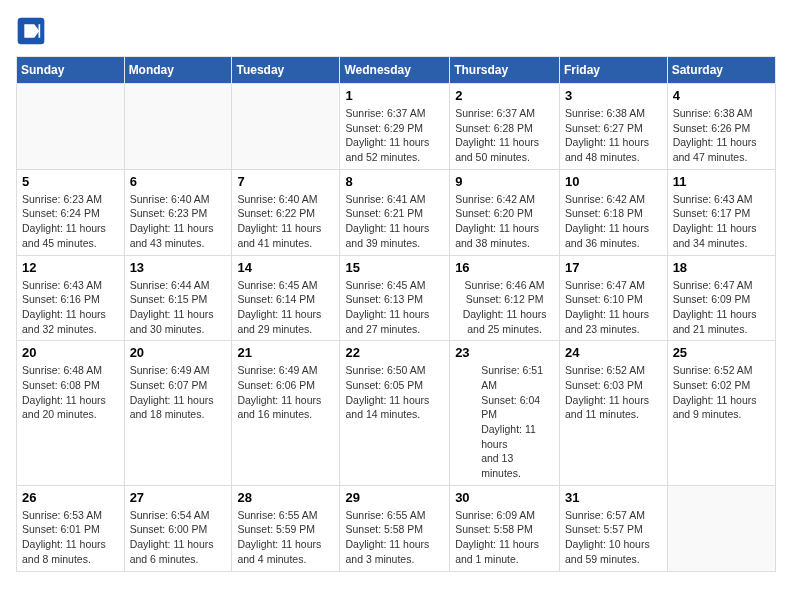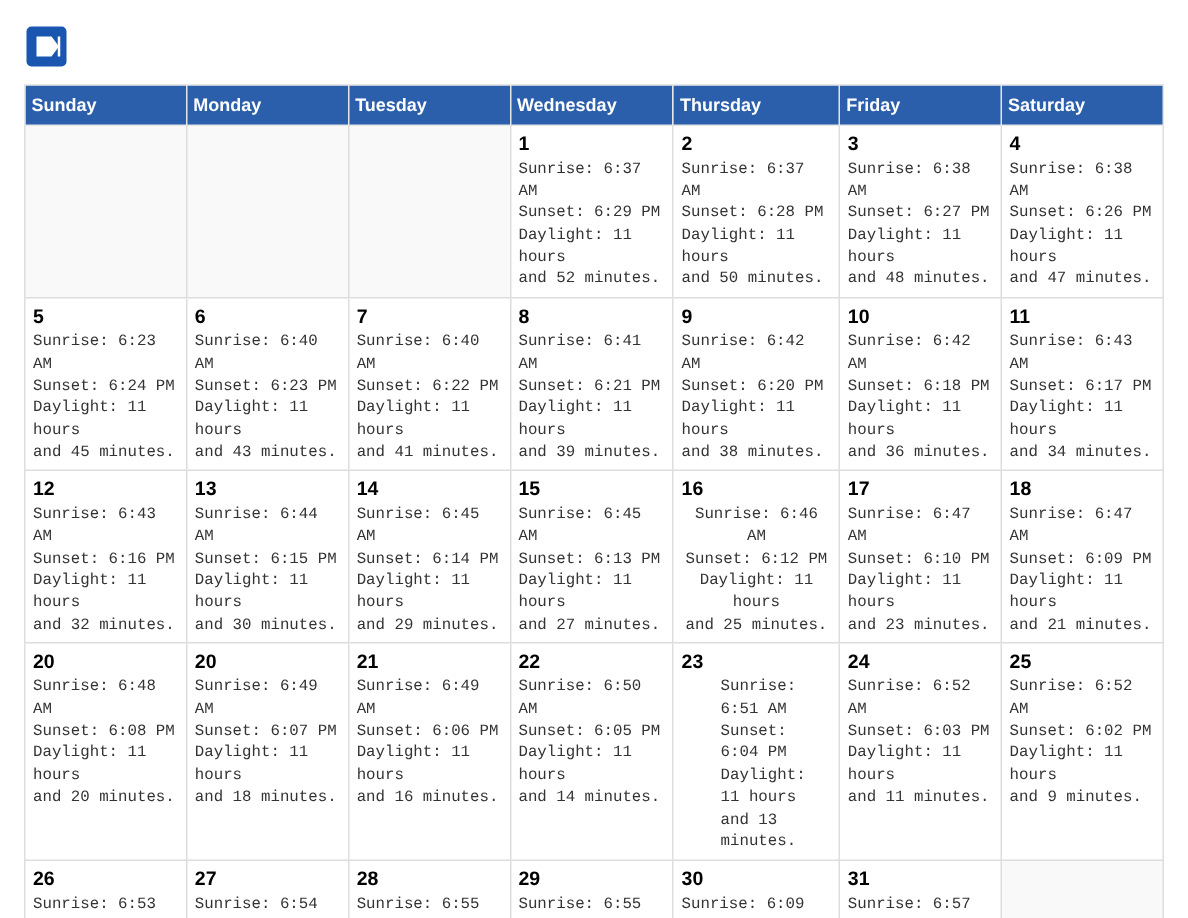--- a/index.html
+++ b/index.html
@@ -75,21 +75,20 @@
     .day-num {
       font-weight: bold;
       font-size: 13px;
       margin-bottom: 3px;
       display: block;
     }
     .day-detail {
       color: #333;
       font-size: 10.5px;
       line-height: 1.4;
-      font-family: Liberation Mono, monospace;
     }
     .empty { background: #f9f9f9; }
   </style>
 </head>
 <body>
 
 <div class="header">
   <div class="logo">
     <svg class="logo-icon" viewBox="0 0 36 36">
       <rect x="2" y="2" width="32" height="32" rx="4" fill="#1a56b0"></rect>

